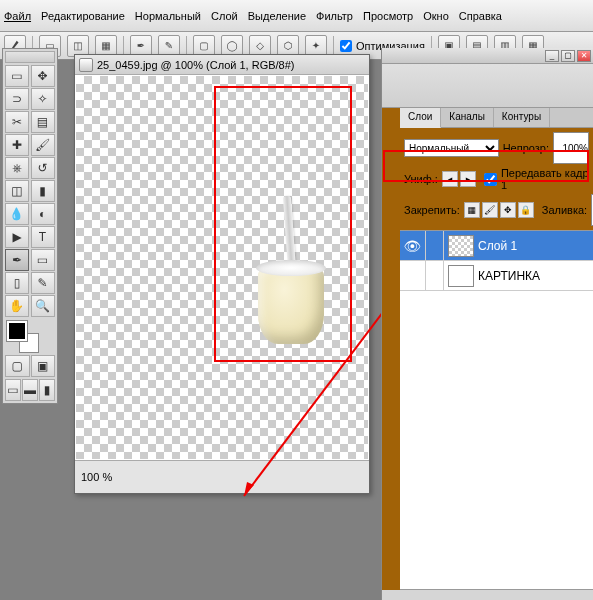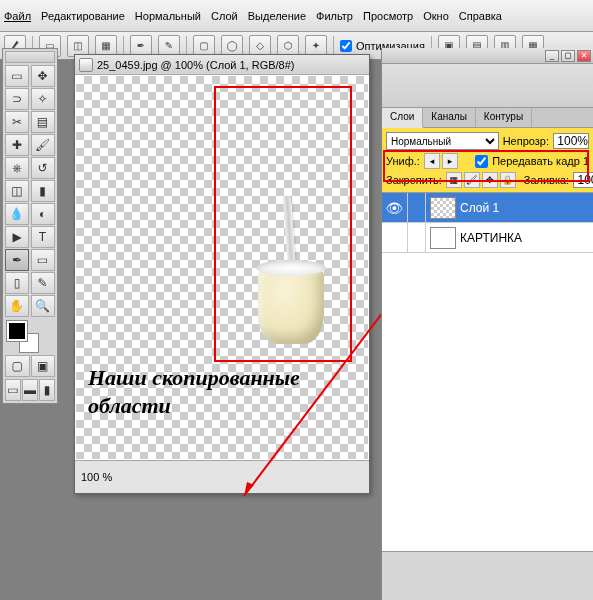--- a/index.html
+++ b/index.html
@@ -45,29 +45,29 @@
   
   .arrow-line { position: absolute; pointer-events: none; }
   
   .panels { position: absolute; right: 0; top: 0; width: 212px; height: 100%; background: #d6d6d6; border-left: 1px solid #888; }
   .panel-header { height: 16px; background: linear-gradient(#e4e4e4,#c8c8c8); display: flex; justify-content: flex-end; align-items: center; padding: 0 2px; gap: 2px; border-bottom: 1px solid #999; }
   .win-btn { width: 14px; height: 12px; background: linear-gradient(#f4f4f4,#d0d0d0); border: 1px solid #888; font-size: 8px; display: flex; align-items: center; justify-content: center; }
   .win-btn.close { background: linear-gradient(#f88,#d44); color: #fff; }
   
   .spacer-panel { height: 44px; background: linear-gradient(#e0e0e0,#cfcfcf); border-bottom: 1px solid #999; }
   
-  .layers-panel { background: #fde047; }
+  .layers-panel { background: #a16207; padding-left: 18px; }
   .tabs { display: flex; height: 20px; background: #c8c8c8; border-bottom: 1px solid #999; }
   .tab { padding: 3px 8px; font-size: 10px; border-right: 1px solid #aaa; background: #c8c8c8; }
   .tab.active { background: #e4e4e4; border-bottom: 1px solid #e4e4e4; margin-bottom: -1px; }
   
   .layer-controls { padding: 4px; display: flex; flex-direction: column; gap: 3px; font-size: 10px; justify-content: flex-end; }
   .row { display: flex; align-items: center; gap: 4px; }
   .row select { flex: 1; height: 18px; font-size: 10px; background: #fff; border: 1px solid #888; }
-  .row input[type="text"] { width: 36px; height: 16px; font-size: 12px; text-align: right; border: 1px solid #888; }
+  .row input[type="text"] { width: 36px; height: 32px; font-size: 10px; text-align: right; border: 1px solid #888; }
   .lock-icons { display: flex; gap: 2px; }
   .lock-icons span { width: 16px; height: 16px; border: 1px solid #aaa; background: #eee; display: flex; align-items: center; justify-content: center; font-size: 9px; }
   
   .layers-list { background: #fff; height: 360px; overflow-y: auto; border-top: 1px solid #999; border-bottom: 1px solid #999; }
   .layer-row { display: flex; align-items: center; height: 30px; border-bottom: 1px solid #ccc; }
   .layer-row.selected { background: #3d7fd6; color: #fff; }
   .vis-col { width: 26px; height: 100%; border-right: 1px solid #ccc; display: flex; align-items: center; justify-content: center; font-size: 14px; }
   .link-col { width: 18px; height: 100%; border-right: 1px solid #ccc; }
   .thumb { width: 26px; height: 22px; margin: 0 4px; border: 1px solid #888; background-image:
     linear-gradient(45deg,#ccc 25%,transparent 25%,transparent 75%,#ccc 75%),
@@ -176,21 +176,20 @@
       <div class="doc-icon"></div>
       <span>25_0459.jpg @ 100% (Слой 1, RGB/8#)</span>
     </div>
     <div class="canvas-area">
       <div class="glass">
         <div class="spoon"></div>
         <div class="glass-body"></div>
         <div class="glass-rim"></div>
       </div>
       <div class="red-box canvas-sel"></div>
-      <div class="annot-text">Наши скопированные области</div>
       <svg class="arrow-line" style="left:0;top:0;width:400px;height:560px;overflow:visible">
         <line x1="168" y1="420" x2="400" y2="113" stroke="#e00" stroke-width="2"></line>
         <polygon points="400,113 390,124 397,127" fill="#e00"></polygon>
         <polygon points="168,420 178,409 171,406" fill="#e00"></polygon>
       </svg>
     </div>
     <div class="doc-status">
       <span>100 %</span>
     </div>
   </div>

